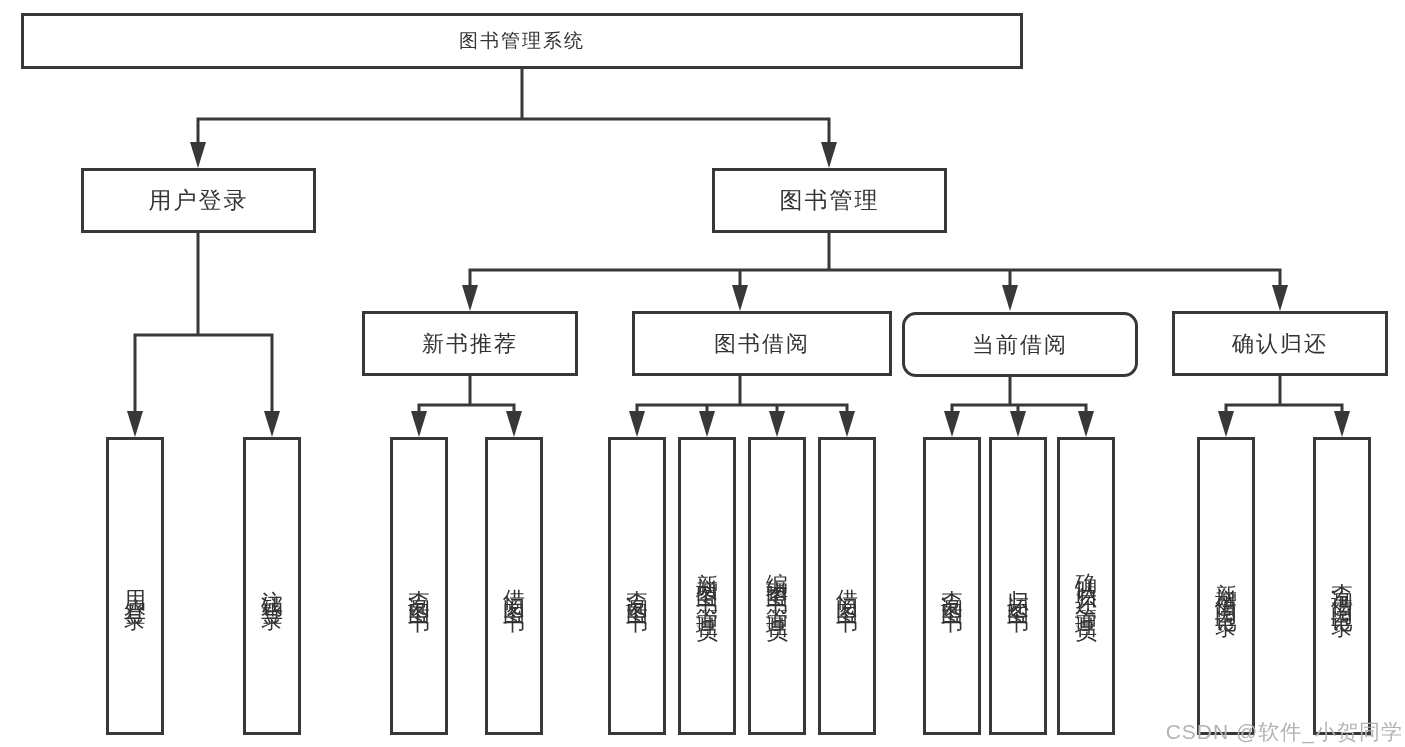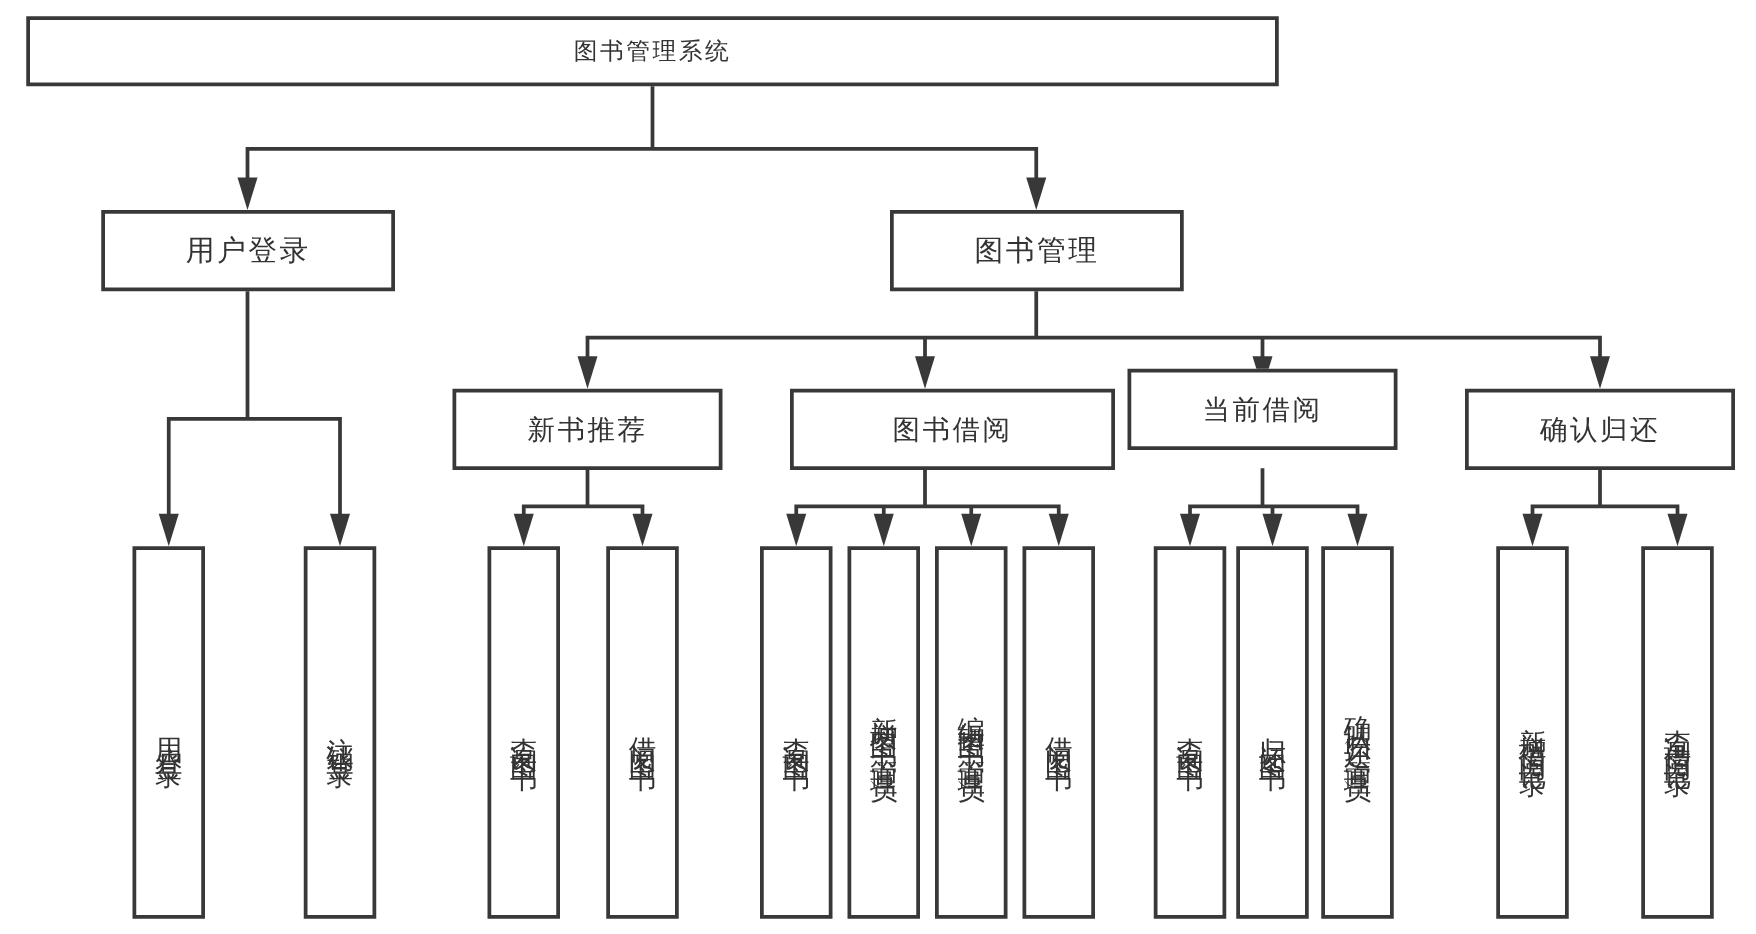--- a/index.html
+++ b/index.html
@@ -104,34 +104,35 @@
     </g>
   </svg>
 
   <div class="box hbox root-box" style="left:21px; top:13px; width:1002px; height:56px;">图书管理系统</div>
 
   <div class="box hbox l1-box" style="left:81px; top:168px; width:235px; height:65px;">用户登录</div>
   <div class="box hbox l1-box" style="left:712px; top:168px; width:235px; height:65px;">图书管理</div>
 
   <div class="box hbox l2-box" style="left:362px; top:311px; width:216px; height:65px;">新书推荐</div>
   <div class="box hbox l2-box" style="left:632px; top:311px; width:260px; height:65px;">图书借阅</div>
-  <div class="box hbox l2-box" style="left:902px; top:295px; width:216px; height:65px;">当前借阅</div>
+  <div class="box hbox l2-box" style="left:902px; top:312px; width:236px; height:65px;border-radius:14px;">当前借阅</div>
   <div class="box hbox l2-box" style="left:1172px; top:311px; width:216px; height:65px;">确认归还</div>
 
   <div class="box vbox" style="left:106px; top:437px; width:58px; height:298px;">用户登录</div>
   <div class="box vbox" style="left:243px; top:437px; width:58px; height:298px;">注销登录</div>
 
   <div class="box vbox" style="left:390px; top:437px; width:58px; height:298px;">查询图书</div>
   <div class="box vbox" style="left:485px; top:437px; width:58px; height:298px;">借阅图书</div>
 
   <div class="box vbox" style="left:608px; top:437px; width:58px; height:298px;">查询图书</div>
   <div class="box vbox" style="left:678px; top:437px; width:58px; height:298px;">新增图书（管理员）</div>
   <div class="box vbox" style="left:748px; top:437px; width:58px; height:298px;">编辑图书（管理员）</div>
   <div class="box vbox" style="left:818px; top:437px; width:58px; height:298px;">借阅图书</div>
 
   <div class="box vbox" style="left:923px; top:437px; width:58px; height:298px;">查询图书</div>
   <div class="box vbox" style="left:989px; top:437px; width:58px; height:298px;">归还图书</div>
   <div class="box vbox" style="left:1057px; top:437px; width:58px; height:298px;">确认归还（管理员）</div>
 
   <div class="box vbox" style="left:1197px; top:437px; width:58px; height:298px;">新增借阅记录</div>
   <div class="box vbox" style="left:1313px; top:437px; width:58px; height:298px;">查询借阅记录</div>
 
+  <div class="watermark">CSDN @软件_小贺同学</div>
 </div>
 
 </body></html>

